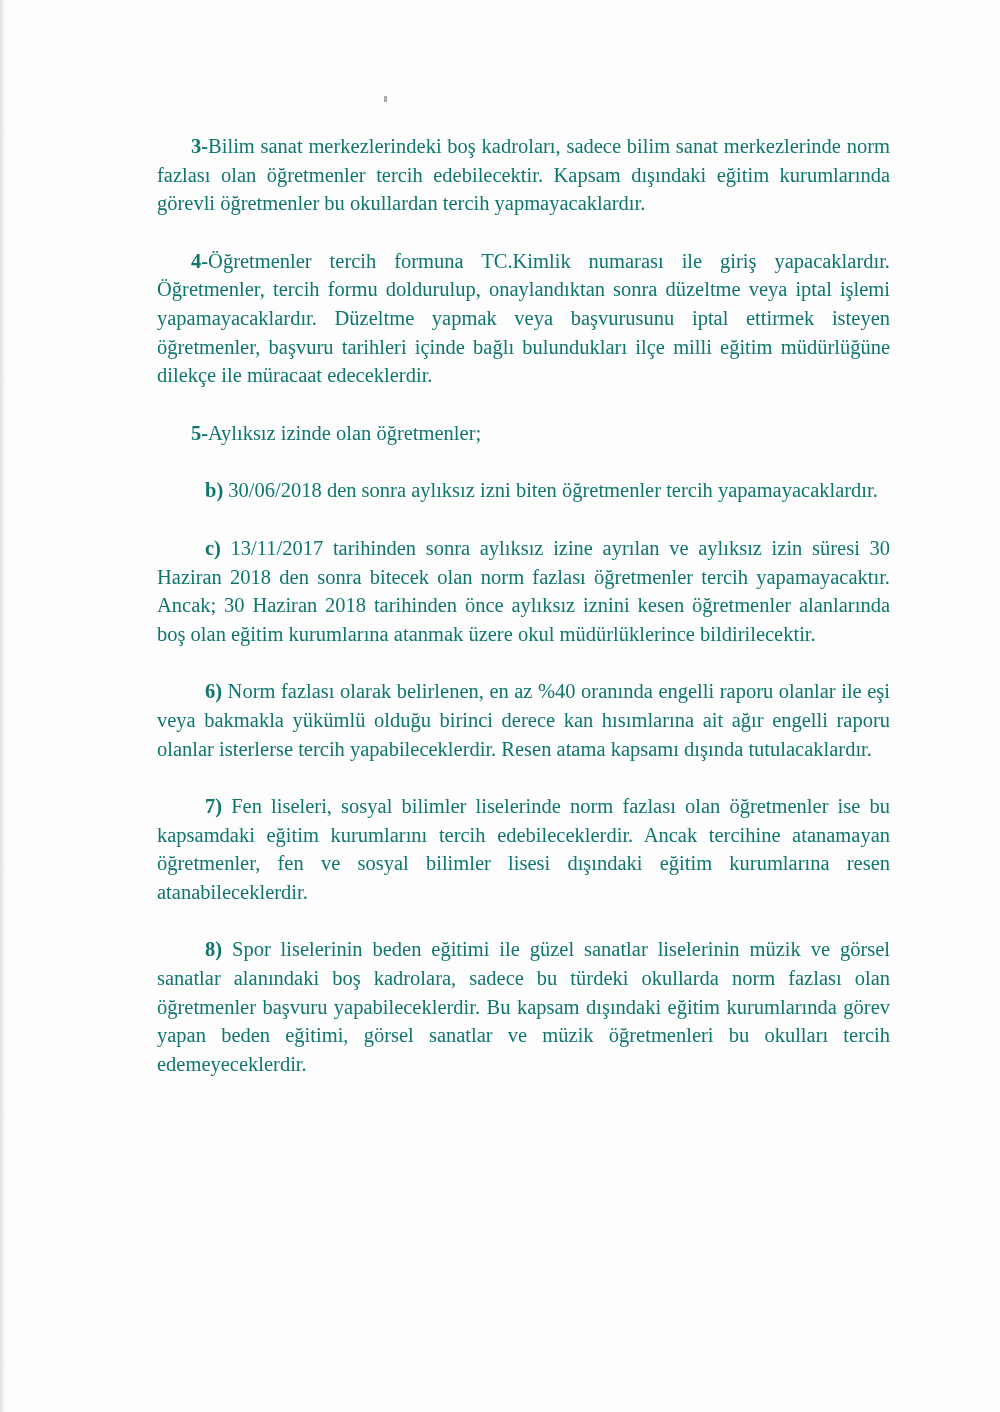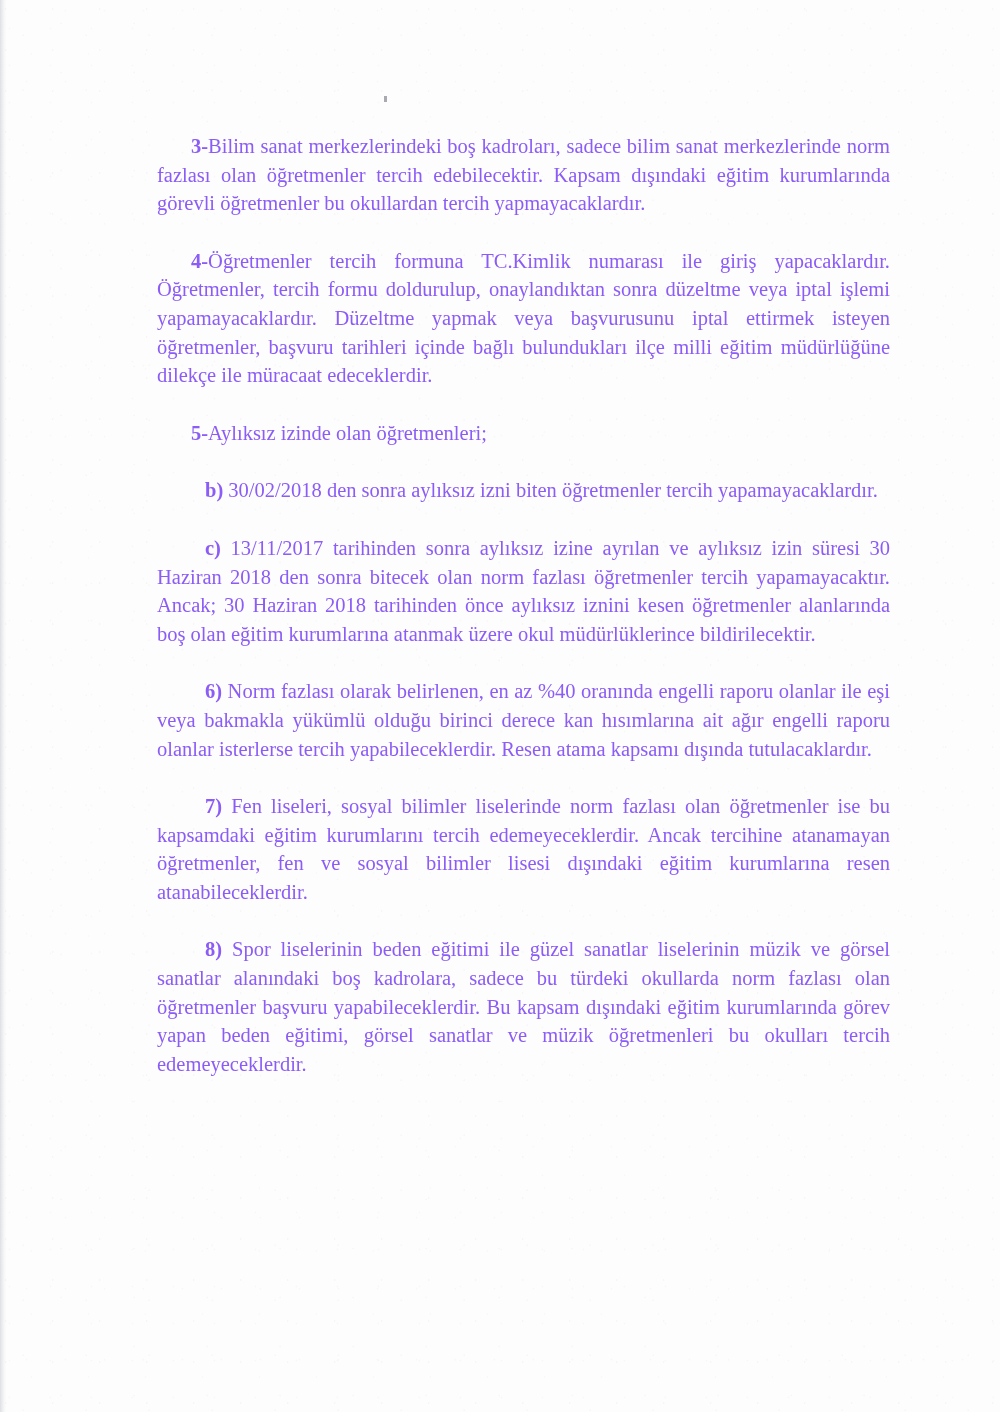--- a/index.html
+++ b/index.html
@@ -8,21 +8,21 @@
     background: #ffffff;
   }
 
   #page {
     position: relative;
     width: 1000px;
     height: 1412px;
     background: #fdfdfd;
     overflow: hidden;
     font-family: "Liberation Serif", "DejaVu Serif", serif;
-    color: #8b5cf6;
+    color: #0f766e;
   }
 
   
   #grain {
     position: absolute;
     inset: 0;
     pointer-events: none;
     opacity: 0.55;
     background-image:
       radial-gradient(circle at 12% 22%, rgba(120,125,140,0.10) 0.6px, transparent 1.2px),
@@ -99,28 +99,28 @@
   <div id="grain"></div>
   <div id="scan-edge"></div>
   <div id="speck"></div>
 
   <div id="text-block">
 
     <p class="para"><span class="lead">3-</span><span>Bilim sanat merkezlerindeki boş kadroları, sadece bilim sanat merkezlerinde norm fazlası olan öğretmenler tercih edebilecektir. Kapsam dışındaki eğitim kurumlarında görevli öğretmenler bu okullardan tercih yapmayacaklardır.</span></p>
 
     <p class="para gap-lg"><span class="lead">4-</span><span>Öğretmenler tercih formuna TC.Kimlik numarası ile giriş yapacaklardır. Öğretmenler, tercih formu doldurulup, onaylandıktan sonra düzeltme veya iptal işlemi yapamayacaklardır. Düzeltme yapmak veya başvurusunu iptal ettirmek isteyen öğretmenler, başvuru tarihleri içinde bağlı bulundukları ilçe milli eğitim müdürlüğüne dilekçe ile müracaat edeceklerdir.</span></p>
 
-    <p class="para gap-lg"><span class="lead">5-</span><span>Aylıksız izinde olan öğretmenleri;</span></p>
+    <p class="para gap-lg"><span class="lead">5-</span><span>Aylıksız izinde olan öğretmenler;</span></p>
 
 
-    <p class="para gap-lg ind-wide"><span class="lead-sp">b)</span><span> 30/02/2018 den sonra aylıksız izni biten öğretmenler tercih yapamayacaklardır.</span></p>
+    <p class="para gap-lg ind-wide"><span class="lead-sp">b)</span><span> 30/06/2018 den sonra aylıksız izni biten öğretmenler tercih yapamayacaklardır.</span></p>
 
     <p class="para gap-lg ind-wide"><span class="lead-sp">c)</span><span> 13/11/2017 tarihinden sonra aylıksız izine ayrılan ve aylıksız izin süresi 30 Haziran 2018 den sonra bitecek olan norm fazlası öğretmenler tercih yapamayacaktır. Ancak; 30 Haziran 2018 tarihinden önce aylıksız iznini kesen öğretmenler alanlarında boş olan eğitim kurumlarına atanmak üzere okul müdürlüklerince bildirilecektir.</span></p>
 
 
     <p class="para gap-lg ind-wide"><span class="lead-sp">6)</span><span> Norm fazlası olarak belirlenen, en az %40 oranında engelli raporu olanlar ile eşi veya bakmakla yükümlü olduğu birinci derece kan hısımlarına ait ağır engelli raporu olanlar isterlerse tercih yapabileceklerdir. Resen atama kapsamı dışında tutulacaklardır.</span></p>
 
-    <p class="para gap-lg ind-wide"><span class="lead-sp">7)</span><span> Fen liseleri, sosyal bilimler liselerinde norm fazlası olan öğretmenler ise bu kapsamdaki eğitim kurumlarını tercih edemeyeceklerdir. Ancak tercihine atanamayan öğretmenler, fen ve sosyal bilimler lisesi dışındaki eğitim kurumlarına resen atanabileceklerdir.</span></p>
+    <p class="para gap-lg ind-wide"><span class="lead-sp">7)</span><span> Fen liseleri, sosyal bilimler liselerinde norm fazlası olan öğretmenler ise bu kapsamdaki eğitim kurumlarını tercih edebileceklerdir. Ancak tercihine atanamayan öğretmenler, fen ve sosyal bilimler lisesi dışındaki eğitim kurumlarına resen atanabileceklerdir.</span></p>
 
     <p class="para gap-lg ind-wide"><span class="lead-sp">8)</span><span> Spor liselerinin beden eğitimi ile güzel sanatlar liselerinin müzik ve görsel sanatlar alanındaki boş kadrolara, sadece bu türdeki okullarda norm fazlası olan öğretmenler başvuru yapabileceklerdir. Bu kapsam dışındaki eğitim kurumlarında görev yapan beden eğitimi, görsel sanatlar ve müzik öğretmenleri bu okulları tercih edemeyeceklerdir.</span></p>
 
   </div>
 </div>
 
 </body></html>

